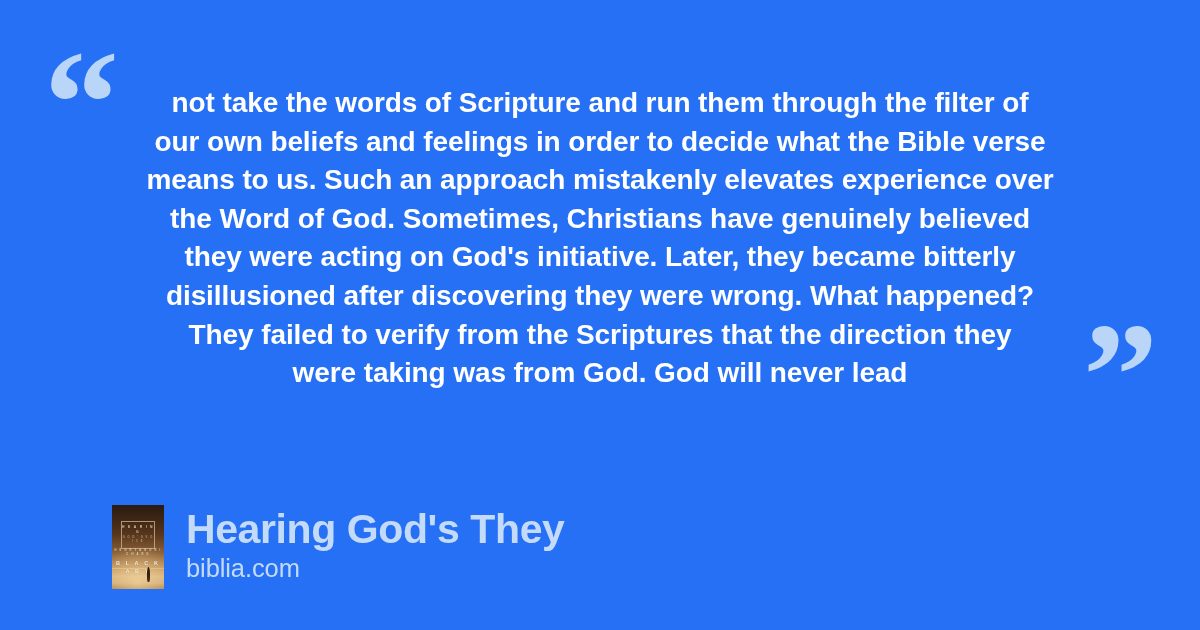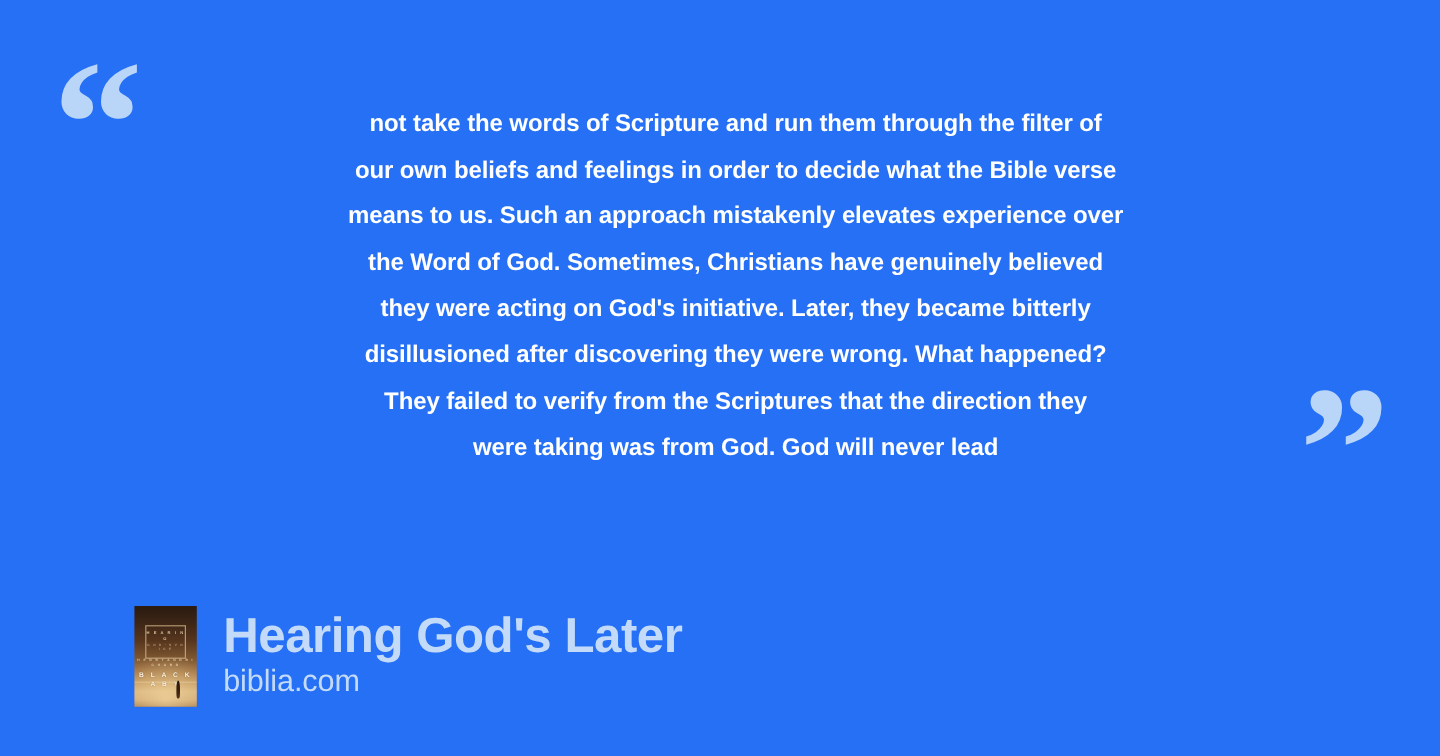--- a/index.html
+++ b/index.html
@@ -30,26 +30,26 @@
     font-size:150px;
     line-height:1;
     letter-spacing:-2px;
     user-select:none;
   }
   #quote-mark-open  { left:44px;  top:28px; }
   #quote-mark-close { right:44px; top:300px; }
 
   #quote-text {
     position:absolute;
-    left:121px;
+    left:108px;
     top:84px;
     width:984px;
     text-align:center;
     color:#ffffff;
-    font-size:20px;
+    font-size:28px;
     font-weight:700;
     line-height:38.6px;
     letter-spacing:-0.1px;
     white-space:pre-line;
   }
 
   
   #attribution {
     position:absolute;
     left:112px;
@@ -193,17 +193,17 @@
 
     <div id="book-cover-author">
       <span id="book-cover-author-first">H E N R Y   A N D   R I C H A R D</span>
       <span id="book-cover-author-last">B L A C K A B Y</span>
     </div>
 
     <div id="book-cover-figure"></div>
   </div>
 
   <div id="attribution-text">
-    <span id="source-title">Hearing God's Later</span>
+    <span id="source-title">Hearing God's They</span>
     <span id="source-site">biblia.com</span>
   </div>
 
 </div>
 
 </body></html>

